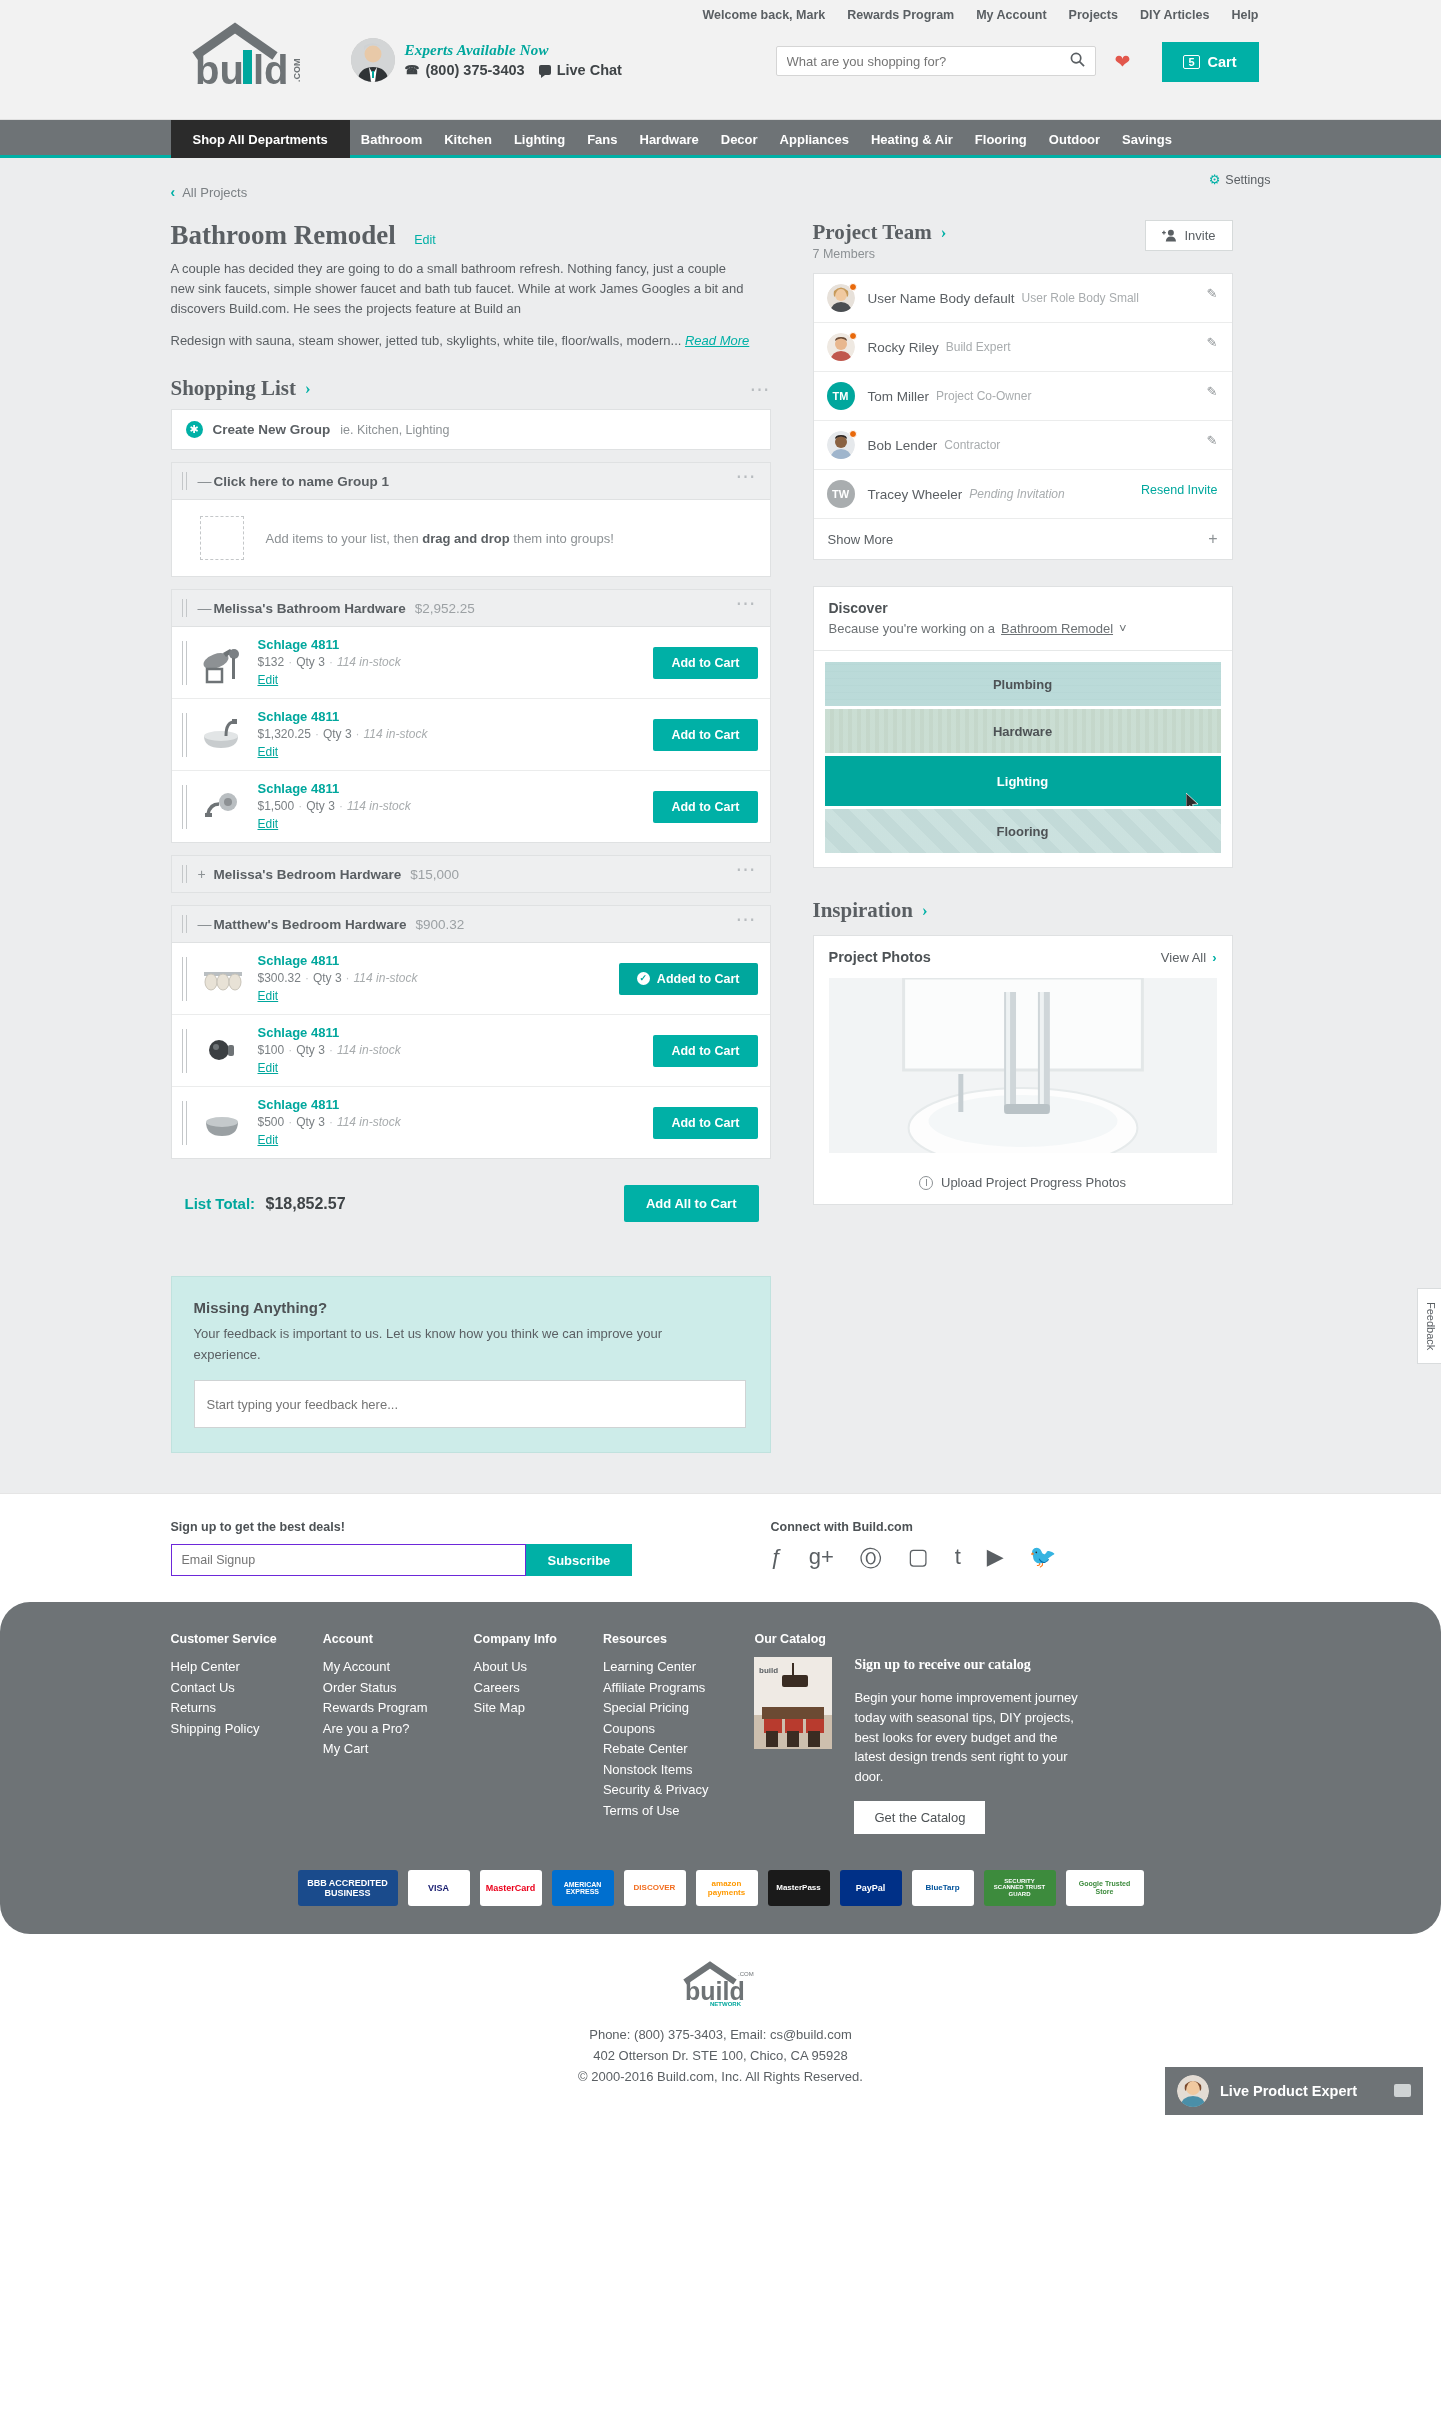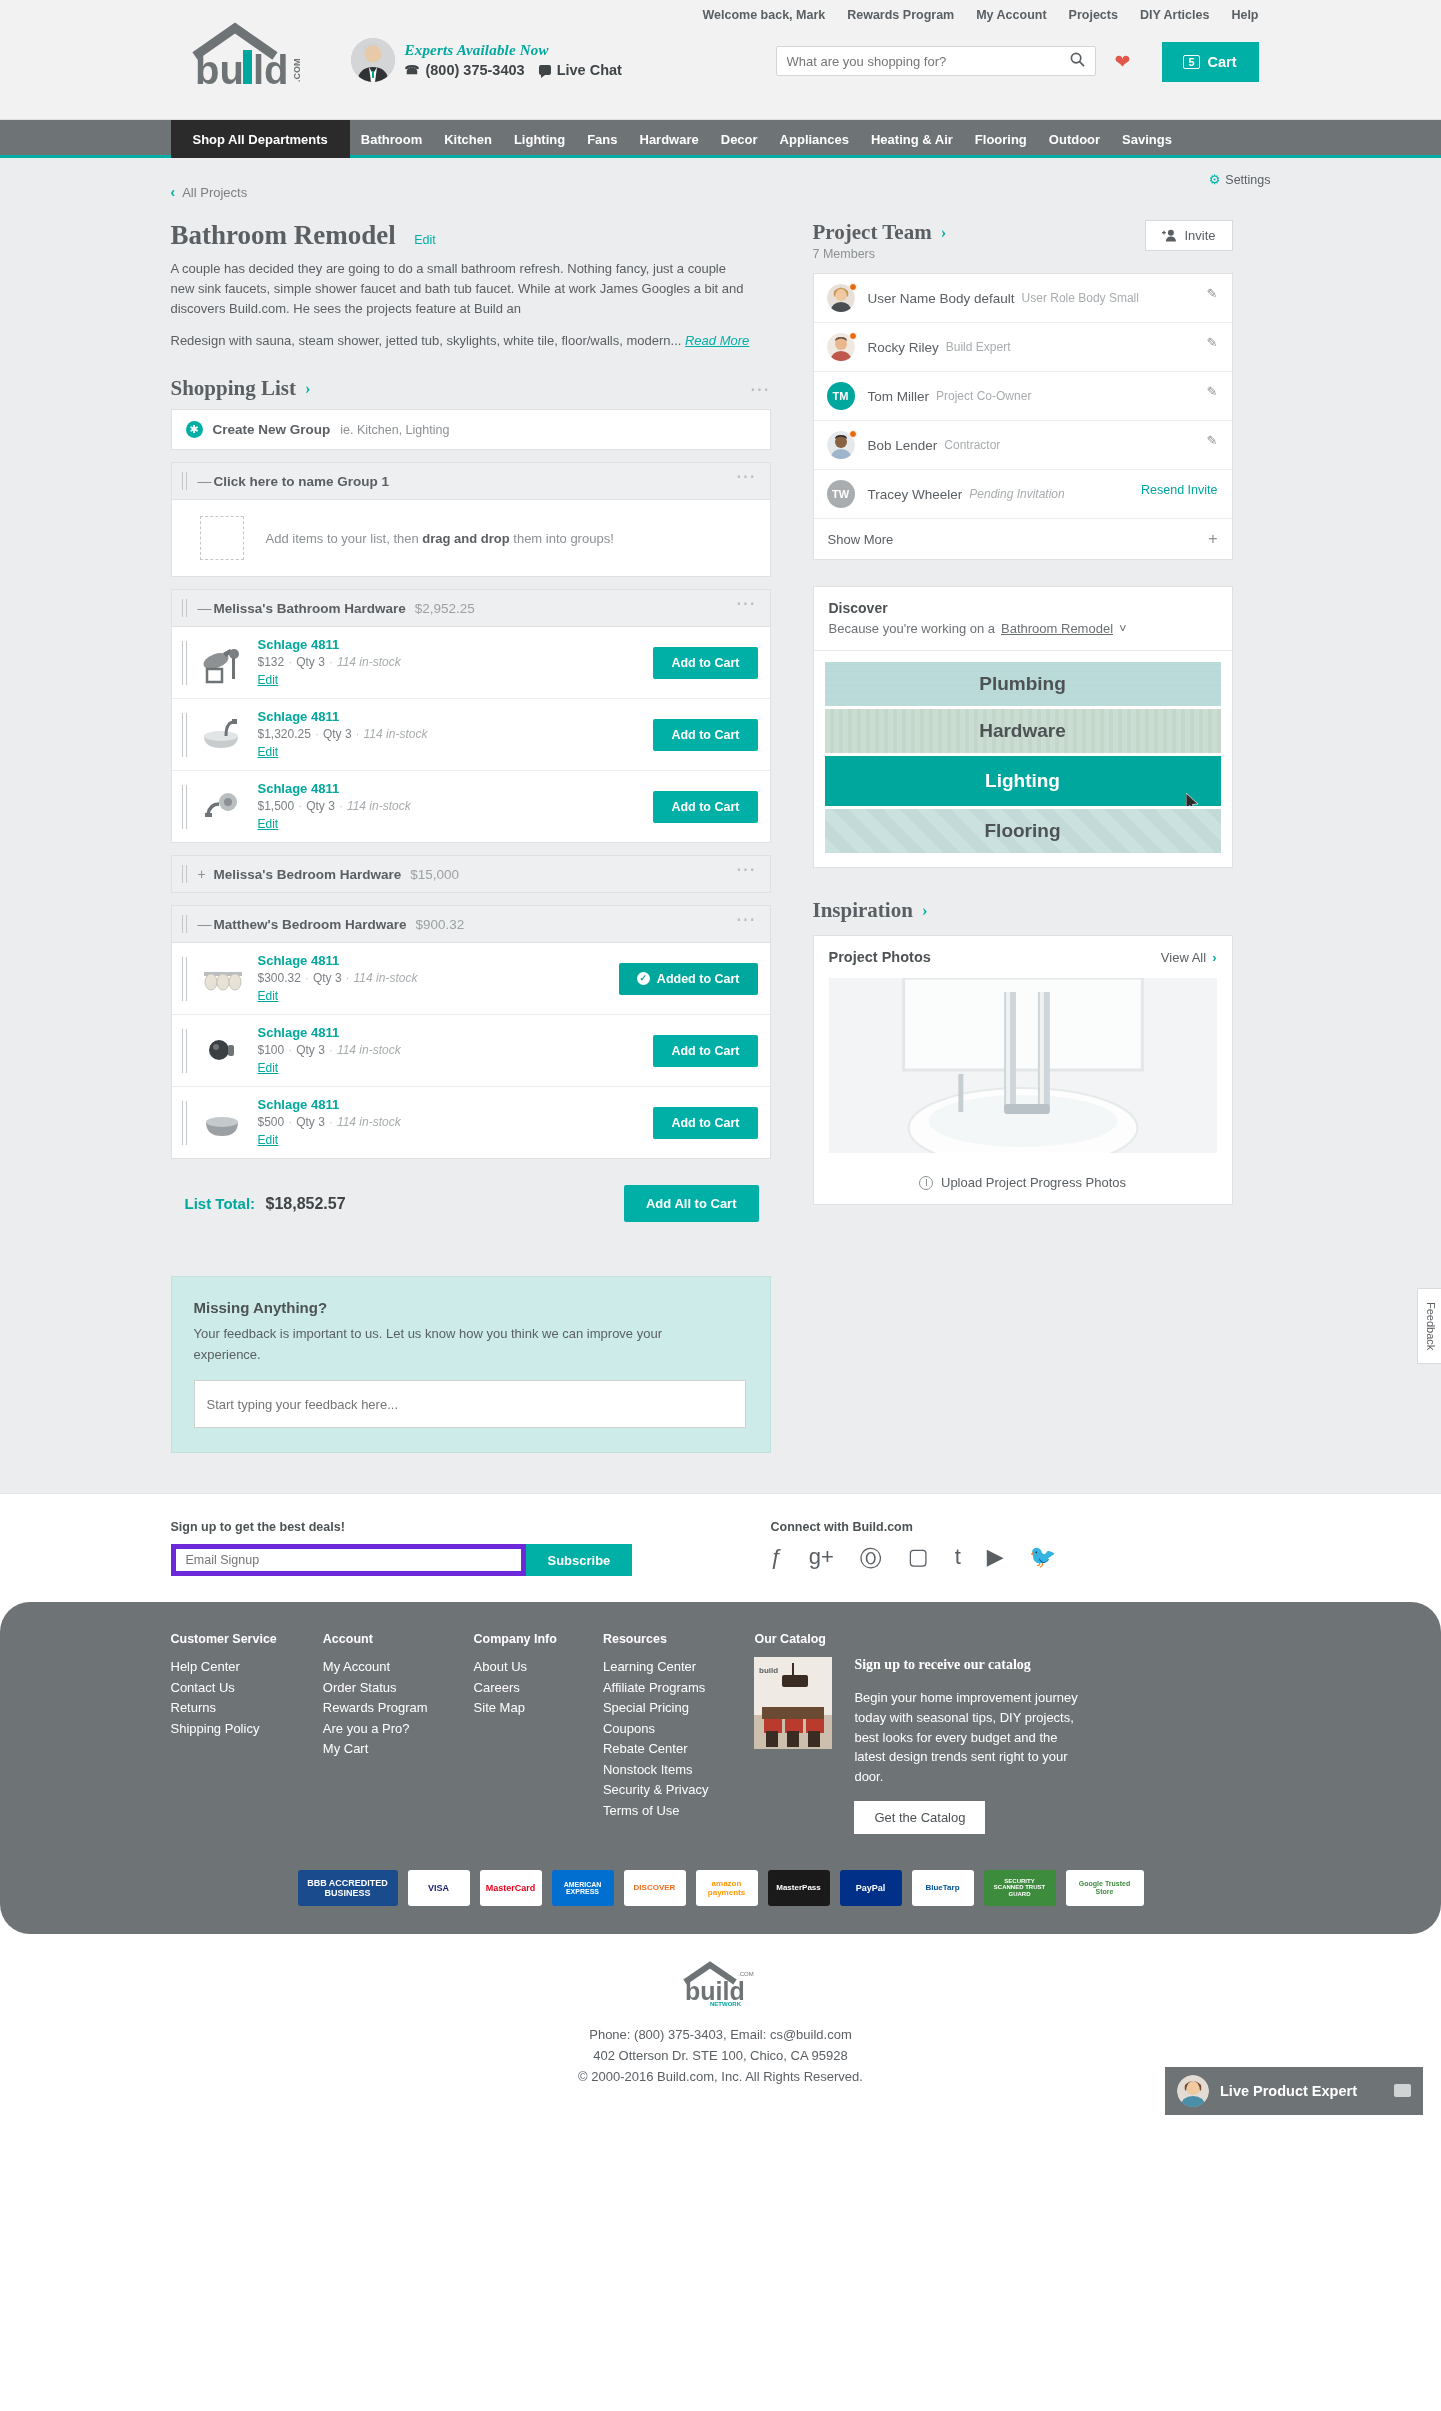--- a/index.html
+++ b/index.html
@@ -136,21 +136,21 @@
   .resend { position:absolute; right:14px; top:13px; font-size:12.5px; color:#00a79d; cursor:pointer;}
   .showmore { display:flex; justify-content:space-between; align-items:center; padding:11px 14px; font-size:13px; color:#5a5f63; cursor:pointer;}
   .showmore .plus { color:#8c9194; font-size:16px;}
 
   .disc-card { margin-top:26px; }
   .disc-head { padding:13px 15px 14px 15px; border-bottom:1px solid #e6e8e8;}
   .disc-title { font-size:14px; font-weight:bold; color:#4d5255;}
   .disc-sub { font-size:13px; color:#6c7174; margin-top:5px; display:flex;align-items:center;gap:6px;}
   .disc-sub u { text-decoration:underline; }
   .disc-body { padding:11px; }
-  .disc-tile { height:44px; display:flex;align-items:center;justify-content:center; font-size:19px; font-weight:bold; color:#4d5255; margin-bottom:3px; position:relative; cursor:pointer; overflow:hidden;}
+  .disc-tile { height:44px; display:flex;align-items:center;justify-content:center; font-size:13px; font-weight:bold; color:#4d5255; margin-bottom:3px; position:relative; cursor:pointer; overflow:hidden;}
   .disc-tile span{position:relative;z-index:2;}
   .disc-tile.active { background:#00a79d; color:#fff; height:50px;}
   .cursor { position:absolute; right:22px; bottom:-6px; z-index:5; width:13px;height:19px;}
 
   .insp-head { margin-top:30px; }
   .photos-card { margin-top:12px; }
   .ph-head { display:flex; justify-content:space-between; align-items:center; padding:13px 15px;}
   .ph-title { font-size:14.5px; font-weight:bold; color:#4d5255;}
   .viewall { font-size:13px; color:#5a5f63; display:flex;align-items:center;gap:6px;cursor:pointer;}
   .viewall .chev { color:#00b0a6; font-weight:bold;}
@@ -158,21 +158,21 @@
   .ph-foot { display:flex;align-items:center;justify-content:center; gap:8px; padding:14px; font-size:13px; color:#5a5f63; cursor:pointer; margin-top:8px;}
   .upico { width:14px;height:14px;border-radius:50%;border:1.3px solid #8c9194; position:relative;}
   .upico:after{content:"";position:absolute;left:5.5px;top:2.5px;width:1.3px;height:7px;background:#8c9194;}
 
   
   .signup { background:#fff; padding:26px 0; border-top:1px solid #e5e5e5;}
   .signup-inner { width:1100px; margin:0 auto; display:flex; }
   .su-left { width:600px; }
   .su-label { font-size:12.5px; font-weight:bold; color:#4d5255; margin-bottom:10px;}
   .su-row { display:flex; }
-  .su-row input { width:355px;height:32px;border:5px solid #6d28d9;padding:0 10px;font-size:12.5px;color:#999;font-family:"Liberation Sans",sans-serif;}
+  .su-row input { width:355px;height:32px;border:1px solid #6d28d9;padding:0 10px;font-size:12.5px;color:#999;font-family:"Liberation Sans",sans-serif;}
   .su-btn { background:#00b0a6;color:#fff;border:none;font-size:13px;font-weight:bold;padding:0 22px;cursor:pointer;}
   .su-right { flex:1; }
   .social { display:flex; gap:26px; margin-top:4px; color:#5a5f63; font-size:22px;}
   .social span{cursor:pointer;}
 
   
   footer { background:#6e7376; color:#fff; padding:30px 0 0 0;border-radius:30px;}
   .foot-inner { width:1100px; margin:0 auto; display:flex; }
   .fcol { margin-right:46px; }
   .fcol h4 { font-size:12.5px; margin-bottom:11px; font-weight:bold;}

